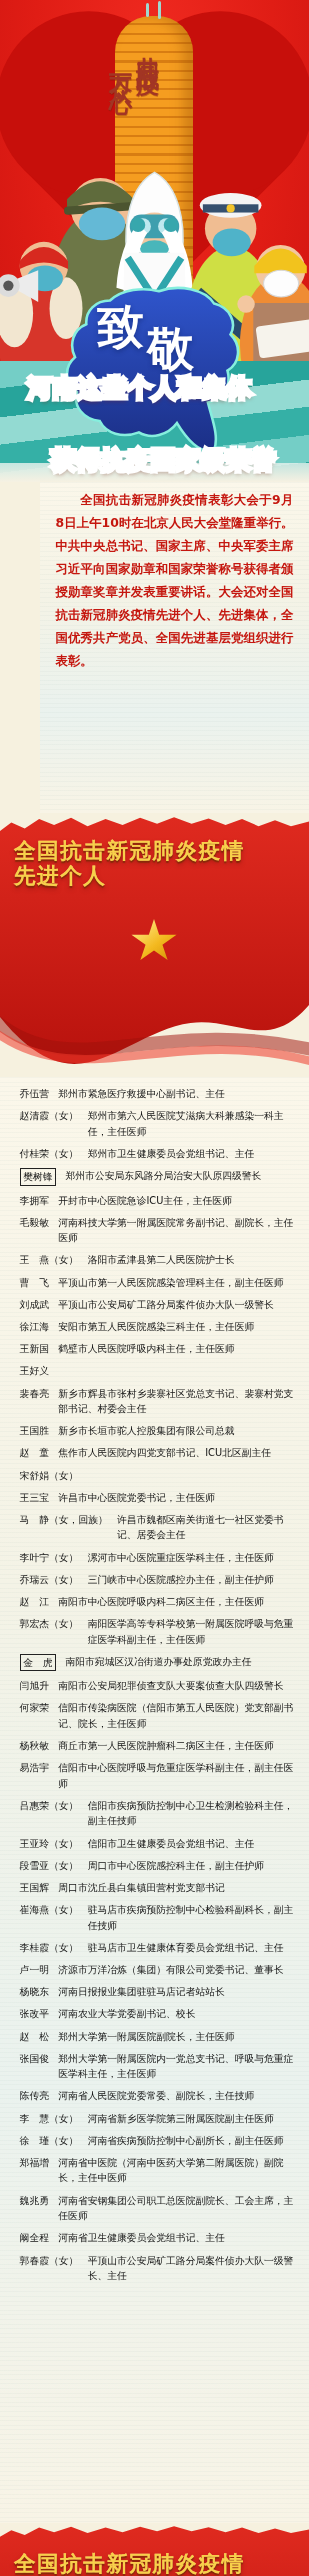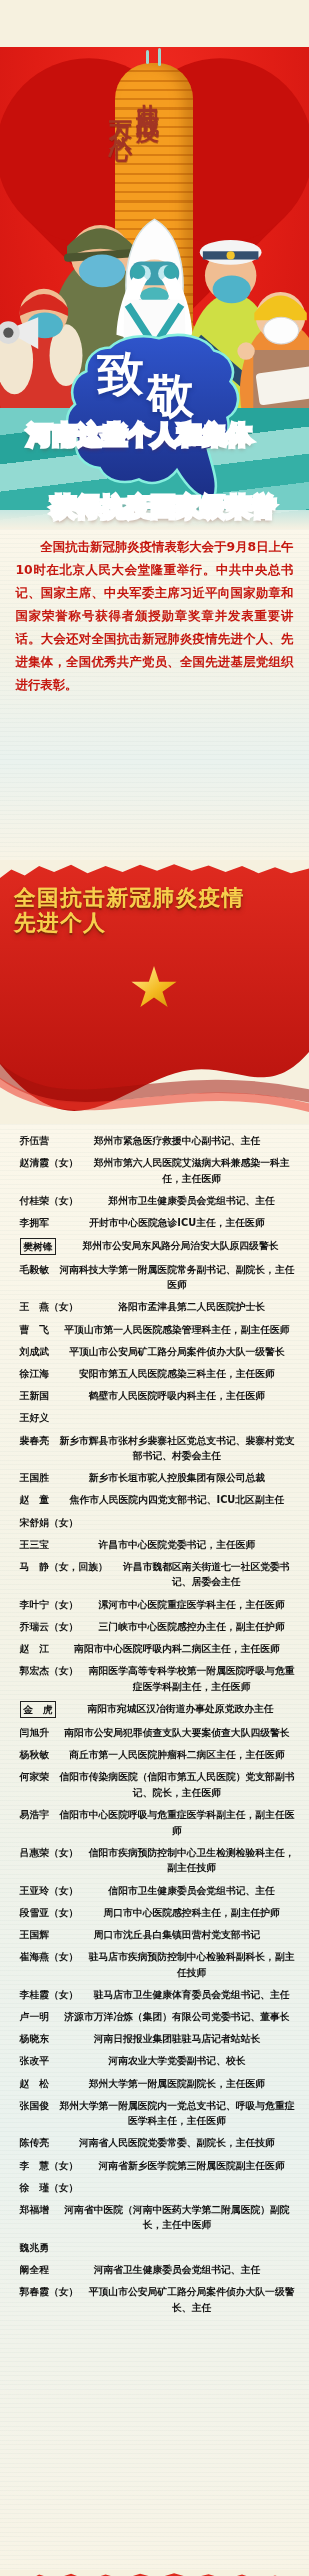--- a/index.html
+++ b/index.html
@@ -4,21 +4,21 @@
 <style>
   html,body{margin:0;padding:0;}
   body{width:309px;font-family:"DejaVu Sans",sans-serif;background:#fff;}
   .page{width:309px;height:4011px;position:relative;overflow:hidden;background:#f6f1df;}
   .paper{background:
      repeating-linear-gradient(180deg, rgba(150,175,170,.07) 0 1px, rgba(0,0,0,0) 1px 4.6px),
      linear-gradient(180deg,#fbf7ea 0%,#f4f3e6 35%,#eaf2ee 70%,#f8f4e6 100%);}
 
   
   .hero{height:482px;position:relative;overflow:hidden;
-    background:radial-gradient(ellipse at 50% 16%, #f02a20 0%, #e01d15 55%, #cf1410 100%);margin-top:47px;}
+    background:radial-gradient(ellipse at 50% 16%, #f02a20 0%, #e01d15 55%, #cf1410 100%);}
   .heart{position:absolute;left:62px;top:77px;width:185px;height:185px;background:#c70f0b;transform:rotate(-45deg);}
   .heart::before,.heart::after{content:"";position:absolute;width:185px;height:185px;border-radius:50%;background:#c70f0b;}
   .heart::before{top:-93px;left:0;}
   .heart::after{top:0;left:93px;}
   .tower{position:absolute;left:115px;top:15.5px;width:78px;height:268px;
     background:repeating-linear-gradient(180deg,#f59d20 0 7.2px,#d87d12 7.2px 9.3px);
     border-radius:36px 36px 6.2px 6.2px;box-shadow:inset -9.3px 0 12.4px rgba(140,70,0,.35);}
   .tower-base{position:absolute;left:106px;top:278px;width:97px;height:72px;
     background:repeating-linear-gradient(180deg,#f2991d 0 8.2px,#d2770f 8.2px 10.3px);
     border-radius:13.4px 13.4px 0 0;box-shadow:inset -10.3px 0 13.4px rgba(140,70,0,.35);}
@@ -40,21 +40,21 @@
     letter-spacing:1px;color:#cf4a14;}
   .mt1{top:372px;transform:translateX(-14.4px);}
   .mt2{top:412px;transform:translateX(9.3px);}
   .outlined{position:relative;z-index:1;}
   .outlined::before{content:attr(data-text);position:absolute;left:0;top:0;width:100%;z-index:-1;
     -webkit-text-stroke:4.6px #ffffff;text-shadow:0 3.1px 4.1px rgba(130,25,10,.55);}
   .grad-title{background:linear-gradient(180deg,#ec7c20 10%,#c52e16 85%);
     -webkit-background-clip:text;background-clip:text;-webkit-text-fill-color:transparent;}
 
   
-  .intro{height:331px;box-sizing:border-box;padding-top:6.2px;}
+  .intro{height:331px;box-sizing:border-box;padding-top:6.2px;margin-left:40px;}
   .intro p{margin:0;padding:0 15.5px;text-indent:2em;text-align:justify;
     font-size:12.4px;line-height:23px;font-weight:bold;color:#c5170f;}
   .intro p + p{margin-top:13px;}
 
   
   .band{position:relative;}
   .band .bandbg{position:absolute;left:0;top:0;width:309px;height:100%;}
   .band1{height:264px;}
   .band2{height:202px;}
   .bt{position:absolute;width:100%;text-align:left;font-weight:900;font-size:21.6px;
@@ -64,21 +64,21 @@
   .band2 .t1{top:26px;}
   .bstar{position:absolute;left:50%;margin-left:-24px;width:47px;height:45px;
     background:linear-gradient(140deg,#ffe27a 15%,#f3b91f 55%,#cf8d06 95%);
     clip-path:polygon(50% 0%,61% 35%,98% 35%,68% 57%,79% 91%,50% 70%,21% 91%,32% 57%,2% 35%,39% 35%);
     filter:drop-shadow(0 3.1px 4.1px rgba(90,0,0,.45));}
   .band1 .bstar{top:106px;}
 
   
   .people{box-sizing:border-box;padding:9.3px 13.4px 0 19.6px;overflow:hidden;}
   .list1{height:1446px;}
-  .entry{display:flex;gap:9.3px;font-size:9.8px;line-height:15.5px;font-weight:bold;color:#151515;margin-bottom:6.7px;text-align:center;}
+  .entry{display:flex;gap:9.3px;font-size:9.8px;line-height:15.5px;font-weight:normal;color:#151515;margin-bottom:6.7px;}
   .ename{flex:none;white-space:pre;}
   .ename.boxed{border:1px solid #222;padding:0 2.6px;align-self:flex-start;}
   .edesc{flex:1;}
 </style>
 </head>
 <body>
 
 <div class="page">
 
   <div class="hero">
@@ -184,28 +184,28 @@
       </div>
       <div class="entry">
         <span class="ename">赵清霞（女）</span>
         <span class="edesc">郑州市第六人民医院艾滋病大科兼感染一科主任，主任医师</span>
       </div>
       <div class="entry">
         <span class="ename">付桂荣（女）</span>
         <span class="edesc">郑州市卫生健康委员会党组书记、主任</span>
       </div>
       <div class="entry">
+        <span class="ename boxed">樊树锋</span>
+        <span class="edesc">郑州市公安局东风路分局治安大队原四级警长</span>
+      </div>
+      <div class="entry">
         <span class="ename">李拥军</span>
         <span class="edesc">开封市中心医院急诊ICU主任，主任医师</span>
       </div>
       <div class="entry">
-        <span class="ename boxed">樊树锋</span>
-        <span class="edesc">郑州市公安局东风路分局治安大队原四级警长</span>
-      </div>
-      <div class="entry">
         <span class="ename">毛毅敏</span>
         <span class="edesc">河南科技大学第一附属医院常务副书记、副院长，主任医师</span>
       </div>
       <div class="entry">
         <span class="ename">王　燕（女）</span>
         <span class="edesc">洛阳市孟津县第二人民医院护士长</span>
       </div>
       <div class="entry">
         <span class="ename">曹　飞</span>
         <span class="edesc">平顶山市第一人民医院感染管理科主任，副主任医师</span>
@@ -266,28 +266,28 @@
       </div>
       <div class="entry">
         <span class="ename boxed">金　虎</span>
         <span class="edesc">南阳市宛城区汉冶街道办事处原党政办主任</span>
       </div>
       <div class="entry">
         <span class="ename">闫旭升</span>
         <span class="edesc">南阳市公安局犯罪侦查支队大要案侦查大队四级警长</span>
       </div>
       <div class="entry">
+        <span class="ename">何家荣</span>
+        <span class="edesc">信阳市传染病医院（信阳市第五人民医院）党支部副书记、院长，主任医师</span>
+      </div>
+      <div class="entry">
         <span class="ename">杨秋敏</span>
         <span class="edesc">商丘市第一人民医院肿瘤科二病区主任，主任医师</span>
       </div>
       <div class="entry">
-        <span class="ename">何家荣</span>
-        <span class="edesc">信阳市传染病医院（信阳市第五人民医院）党支部副书记、院长，主任医师</span>
-      </div>
-      <div class="entry">
         <span class="ename">易浩宇</span>
         <span class="edesc">信阳市中心医院呼吸与危重症医学科副主任，副主任医师</span>
       </div>
       <div class="entry">
         <span class="ename">吕惠荣（女）</span>
         <span class="edesc">信阳市疾病预防控制中心卫生检测检验科主任，副主任技师</span>
       </div>
       <div class="entry">
         <span class="ename">王亚玲（女）</span>
         <span class="edesc">信阳市卫生健康委员会党组书记、主任</span>
@@ -331,27 +331,29 @@
       <div class="entry">
         <span class="ename">陈传亮</span>
         <span class="edesc">河南省人民医院党委常委、副院长，主任技师</span>
       </div>
       <div class="entry">
         <span class="ename">李　慧（女）</span>
         <span class="edesc">河南省新乡医学院第三附属医院副主任医师</span>
       </div>
       <div class="entry">
         <span class="ename">徐　瑾（女）</span>
+        <span class="edesc">河南省疾病预防控制中心副所长，副主任医师</span>
       </div>
       <div class="entry">
         <span class="ename">郑福增</span>
         <span class="edesc">河南省中医院（河南中医药大学第二附属医院）副院长，主任中医师</span>
       </div>
       <div class="entry">
         <span class="ename">魏兆勇</span>
+        <span class="edesc">河南省安钢集团公司职工总医院副院长、工会主席，主任医师</span>
       </div>
       <div class="entry">
         <span class="ename">阚全程</span>
         <span class="edesc">河南省卫生健康委员会党组书记、主任</span>
       </div>
       <div class="entry">
         <span class="ename">郭春霞（女）</span>
         <span class="edesc">平顶山市公安局矿工路分局案件侦办大队一级警长、主任</span>
       </div>
     </div>

